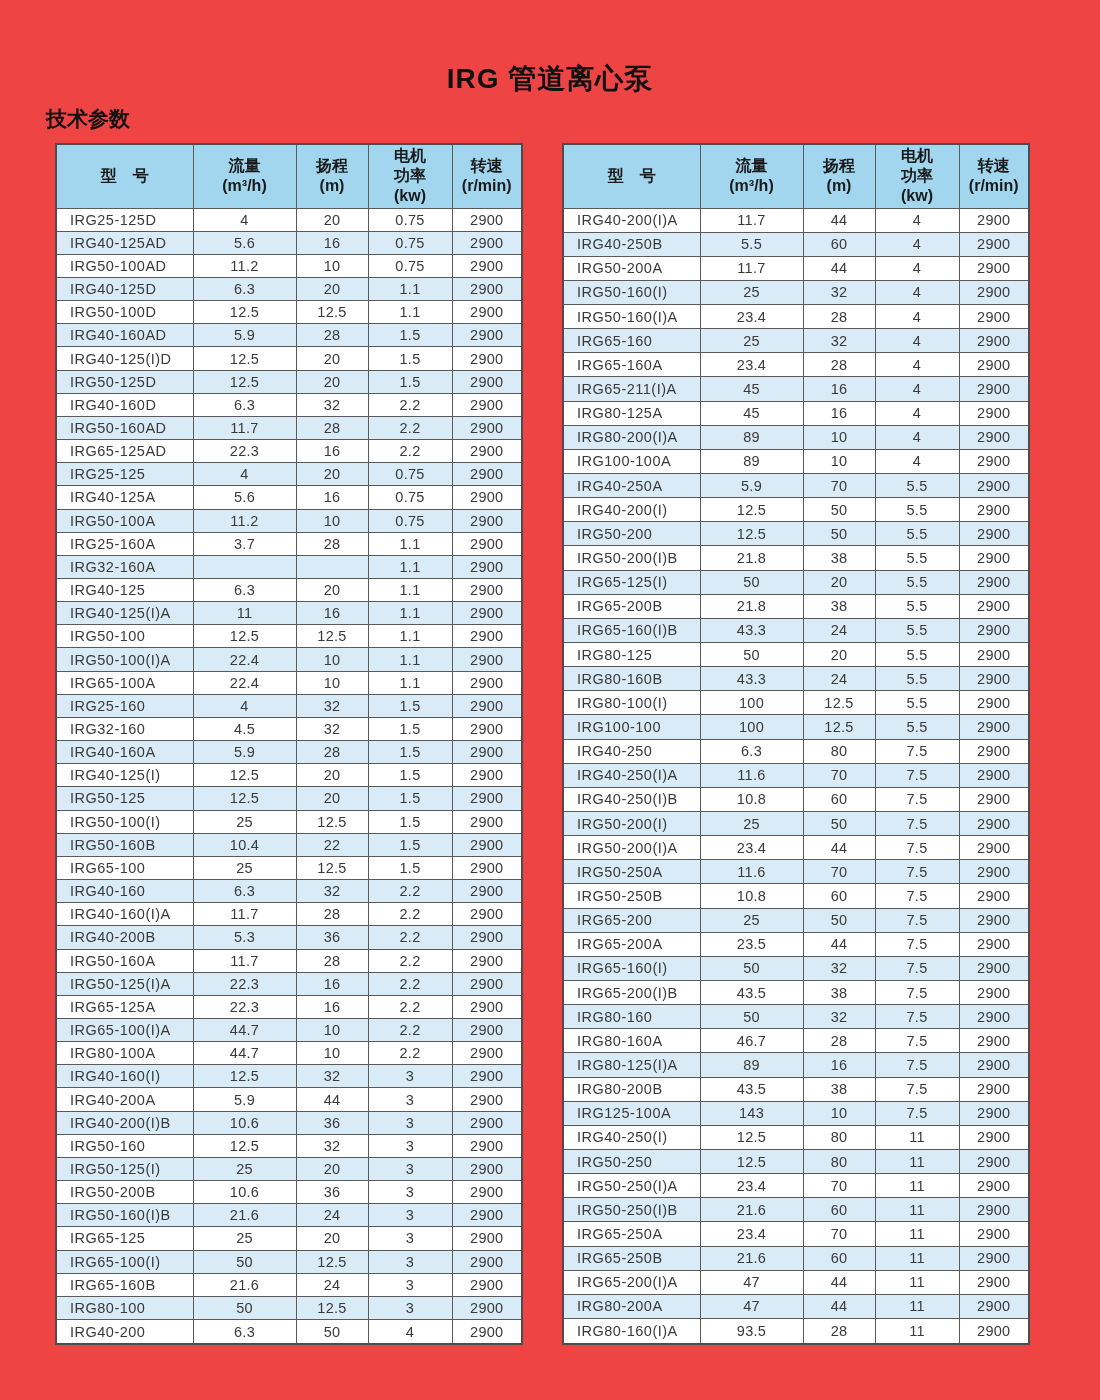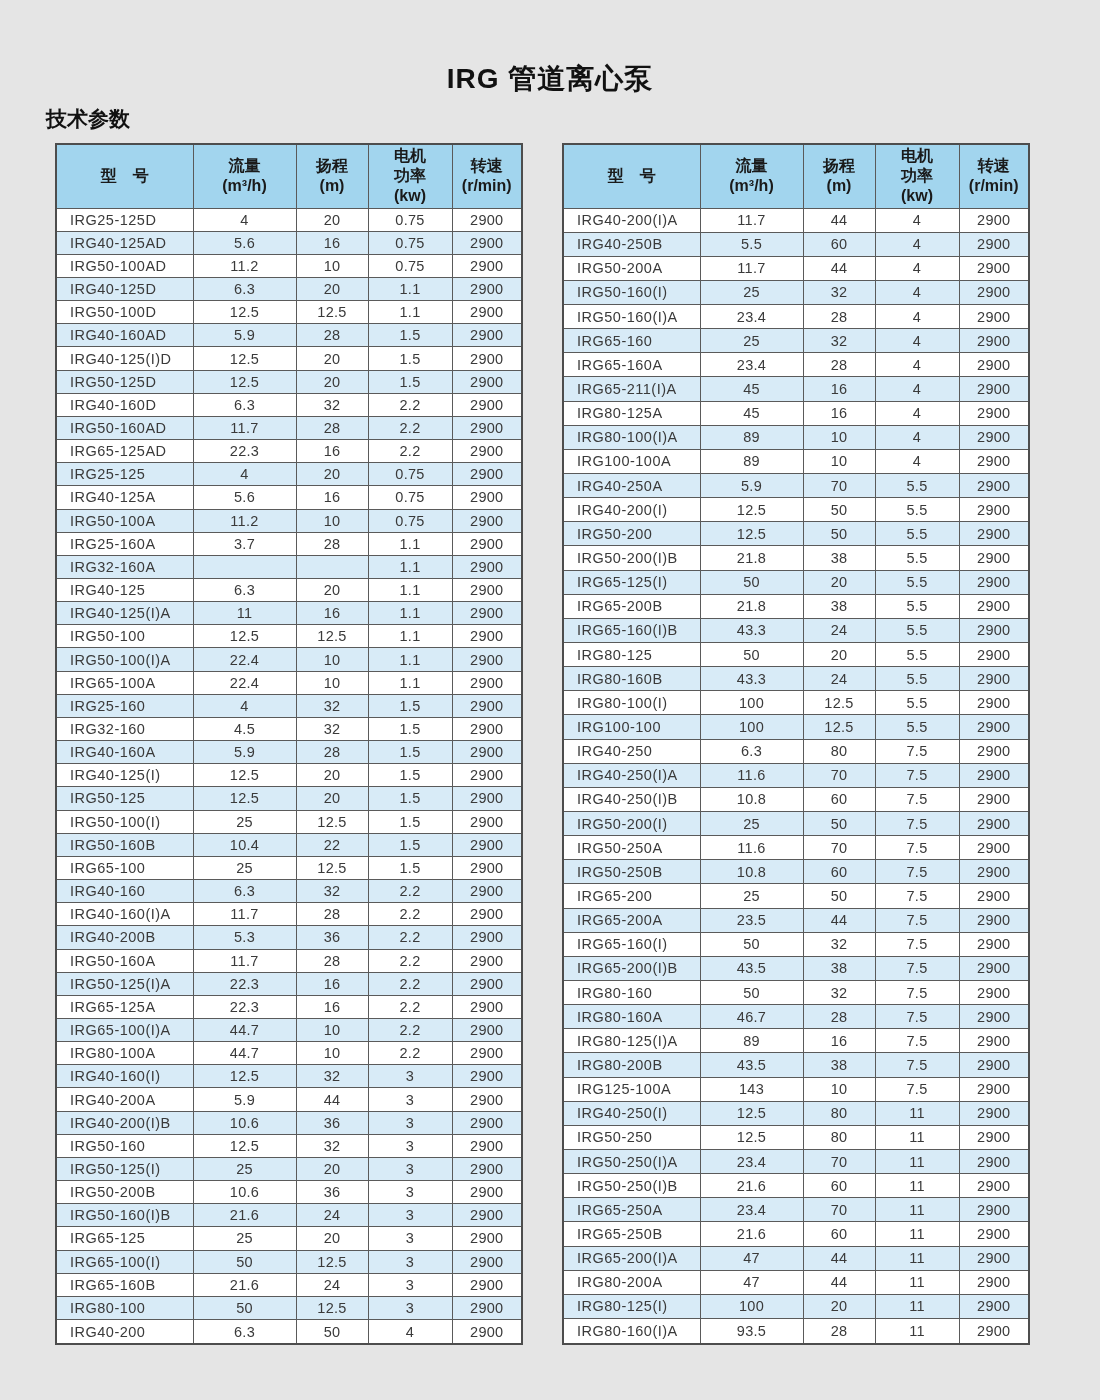--- a/index.html
+++ b/index.html
@@ -4,21 +4,21 @@
 <style>
   html, body {
     margin: 0;
     padding: 0;
     background: #ffffff;
   }
   .page {
     position: relative;
     width: 1100px;
     height: 1400px;
-    background: #e5e5e5;
+    background: #ef4444;
     font-family: "Liberation Sans", "DejaVu Sans", sans-serif;
     color: #333;
     overflow: hidden;
   }
   .page-title {
     position: absolute;
     top: 60px;
     left: 0;
     width: 1100px;
     text-align: center;
@@ -536,21 +536,21 @@
           <td>2900</td>
         </tr>
         <tr>
           <td class="model">IRG80-125A</td>
           <td>45</td>
           <td>16</td>
           <td>4</td>
           <td>2900</td>
         </tr>
         <tr>
-          <td class="model">IRG80-100(I)A</td>
+          <td class="model">IRG80-200(I)A</td>
           <td>89</td>
           <td>10</td>
           <td>4</td>
           <td>2900</td>
         </tr>
         <tr>
           <td class="model">IRG100-100A</td>
           <td>89</td>
           <td>10</td>
           <td>4</td>
@@ -655,20 +655,27 @@
           <td>2900</td>
         </tr>
         <tr>
           <td class="model">IRG50-200(I)</td>
           <td>25</td>
           <td>50</td>
           <td>7.5</td>
           <td>2900</td>
         </tr>
         <tr>
+          <td class="model">IRG50-200(I)A</td>
+          <td>23.4</td>
+          <td>44</td>
+          <td>7.5</td>
+          <td>2900</td>
+        </tr>
+        <tr>
           <td class="model">IRG50-250A</td>
           <td>11.6</td>
           <td>70</td>
           <td>7.5</td>
           <td>2900</td>
         </tr>
         <tr>
           <td class="model">IRG50-250B</td>
           <td>10.8</td>
           <td>60</td>
@@ -784,27 +791,20 @@
           <td class="model">IRG65-200(I)A</td>
           <td>47</td>
           <td>44</td>
           <td>11</td>
           <td>2900</td>
         </tr>
         <tr>
           <td class="model">IRG80-200A</td>
           <td>47</td>
           <td>44</td>
-          <td>11</td>
-          <td>2900</td>
-        </tr>
-        <tr>
-          <td class="model">IRG80-125(I)</td>
-          <td>100</td>
-          <td>20</td>
           <td>11</td>
           <td>2900</td>
         </tr>
         <tr>
           <td class="model">IRG80-160(I)A</td>
           <td>93.5</td>
           <td>28</td>
           <td>11</td>
           <td>2900</td>
         </tr>

